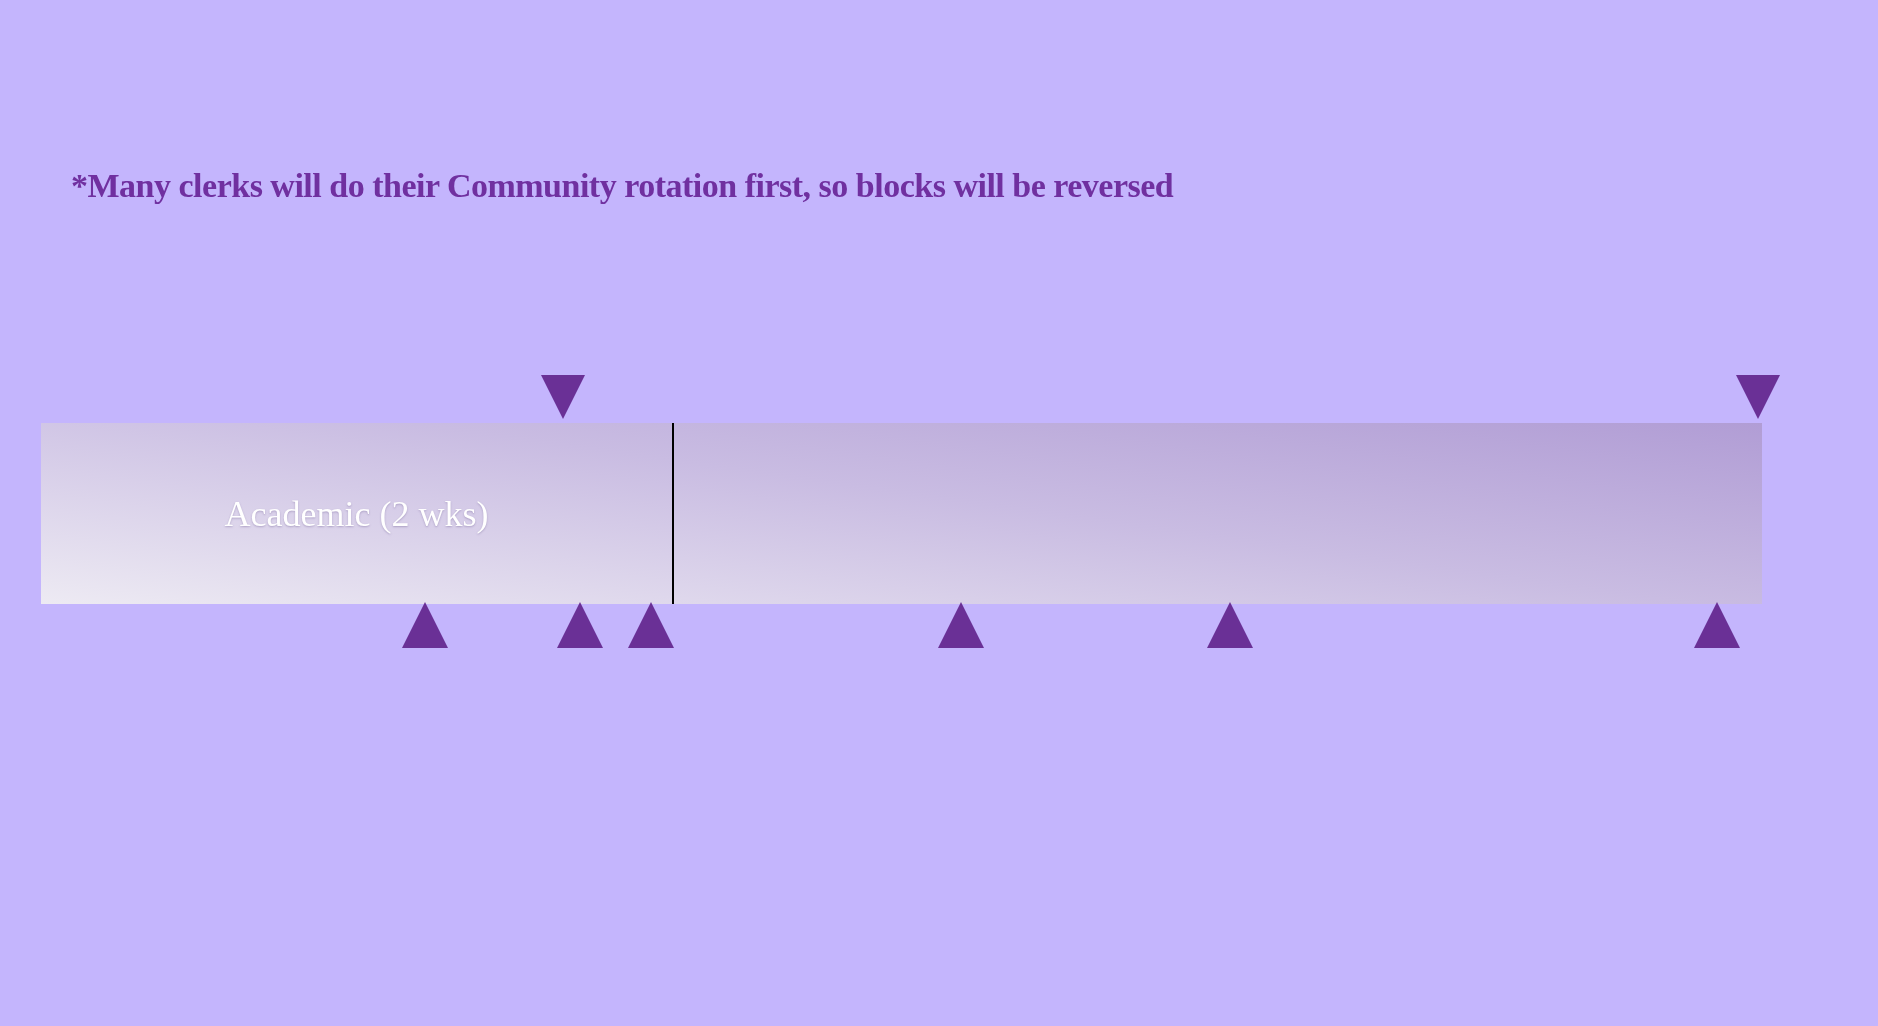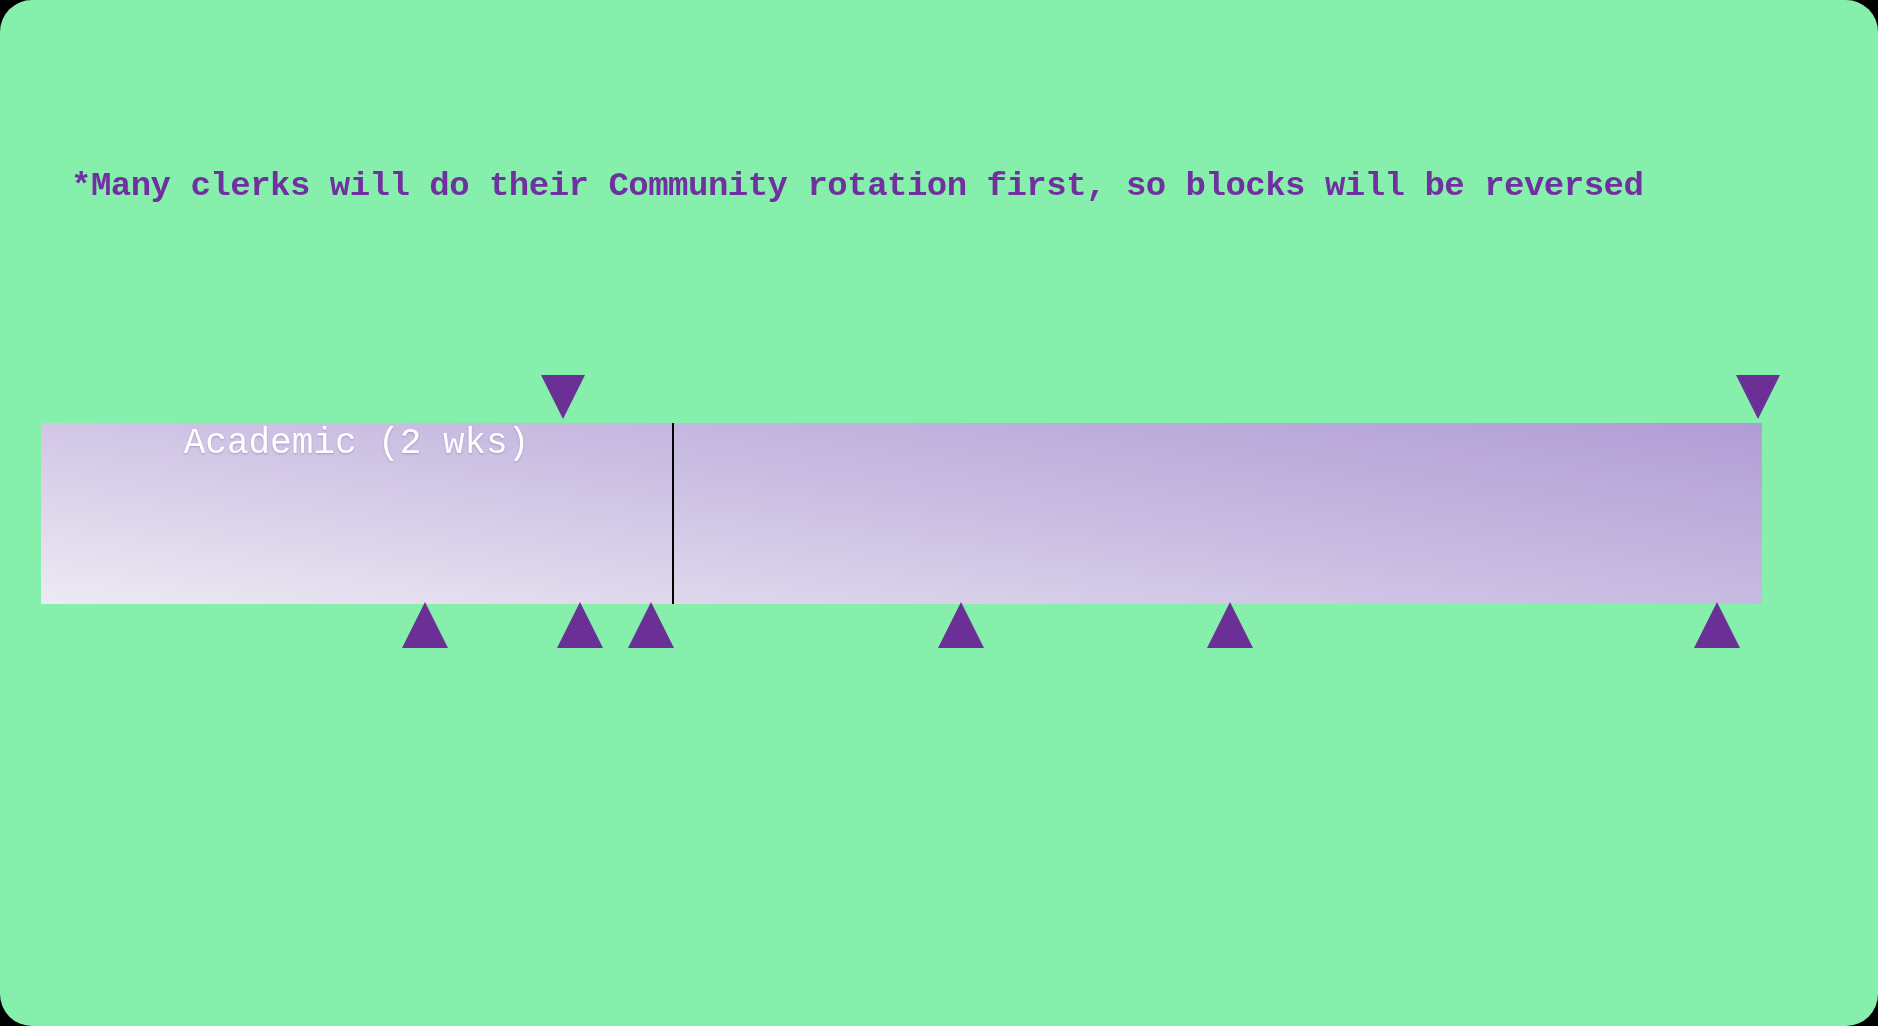--- a/index.html
+++ b/index.html
@@ -4,24 +4,23 @@
 <style>
   html, body {
     margin: 0;
     padding: 0;
     background: #000;
   }
   .slide {
     position: relative;
     width: 1878px;
     height: 1026px;
-    background: #86efac;
+    background: #c4b5fd;
     overflow: hidden;
-    font-family: Liberation Mono, monospace;
-    border-radius: 32px;
+    font-family: Liberation Serif, serif;
   }
   .note {
     position: absolute;
     left: 71px;
     top: 167px;
     font-size: 34px;
     font-weight: 700;
     letter-spacing: -0.5px;
     color: #7030A0;
     white-space: nowrap;
@@ -32,21 +31,21 @@
     top: 423px;
     width: 1721px;
     height: 181px;
     display: flex;
     flex-direction: row;
     align-items: stretch;
     background: linear-gradient(188deg, #B19DD5 0%, #C9BCE2 45%, #EDEAF3 100%);
   }
   .timeline-block {
     display: flex;
-    align-items: flex-start;
+    align-items: center;
     justify-content: center;
   }
   .timeline-block.academic { width: 631px; }
   .timeline-block.community { flex: 1; }
   .block-divider {
     width: 2px;
     background: #000000;
   }
   .block-label {
     color: #FFFFFF;

